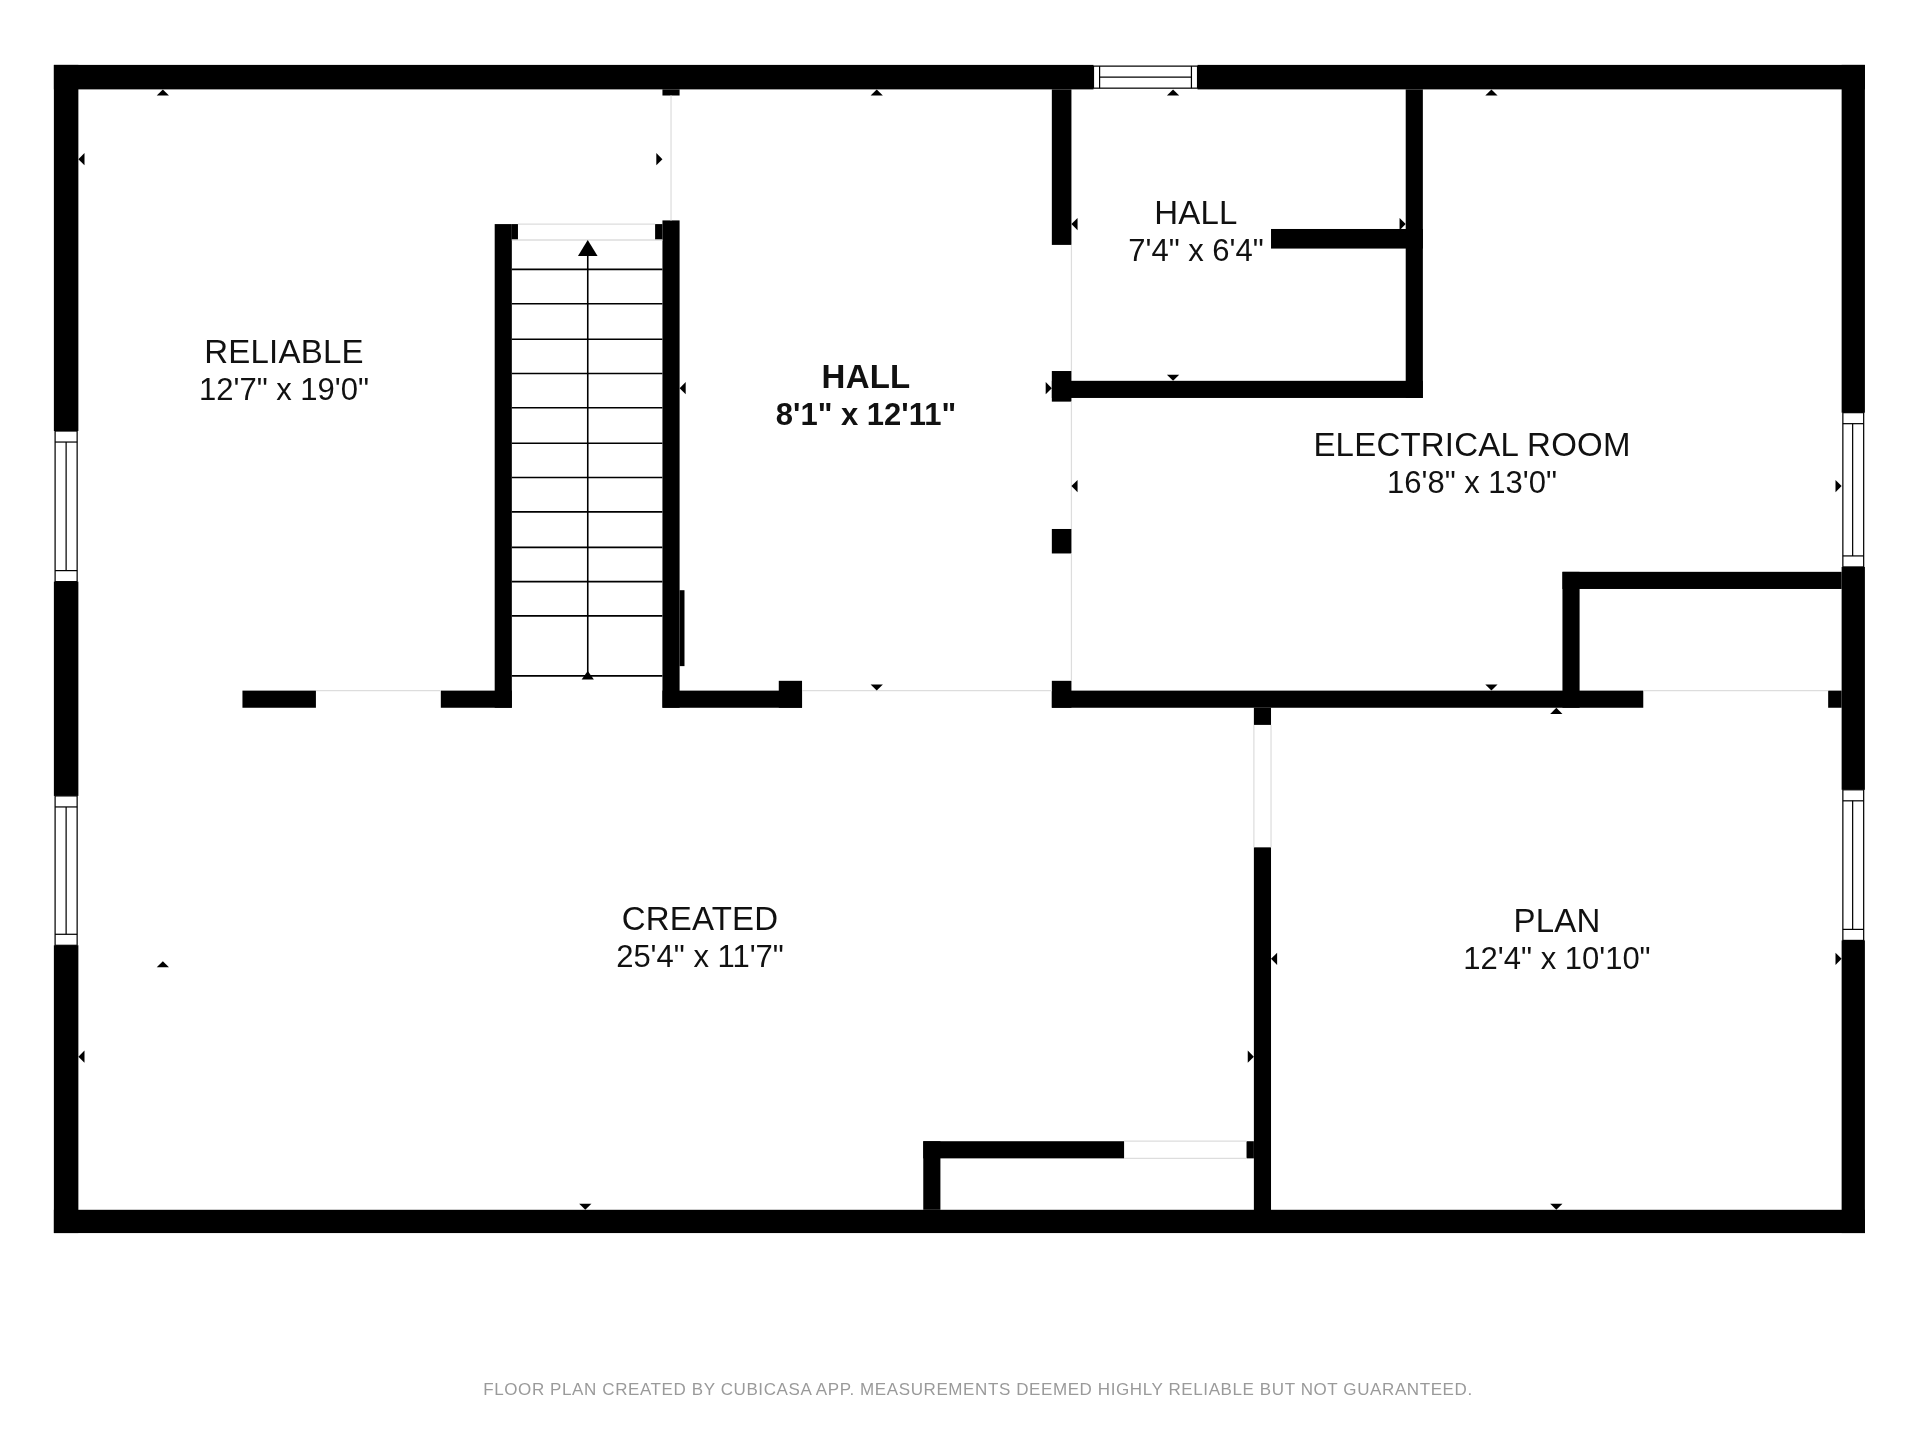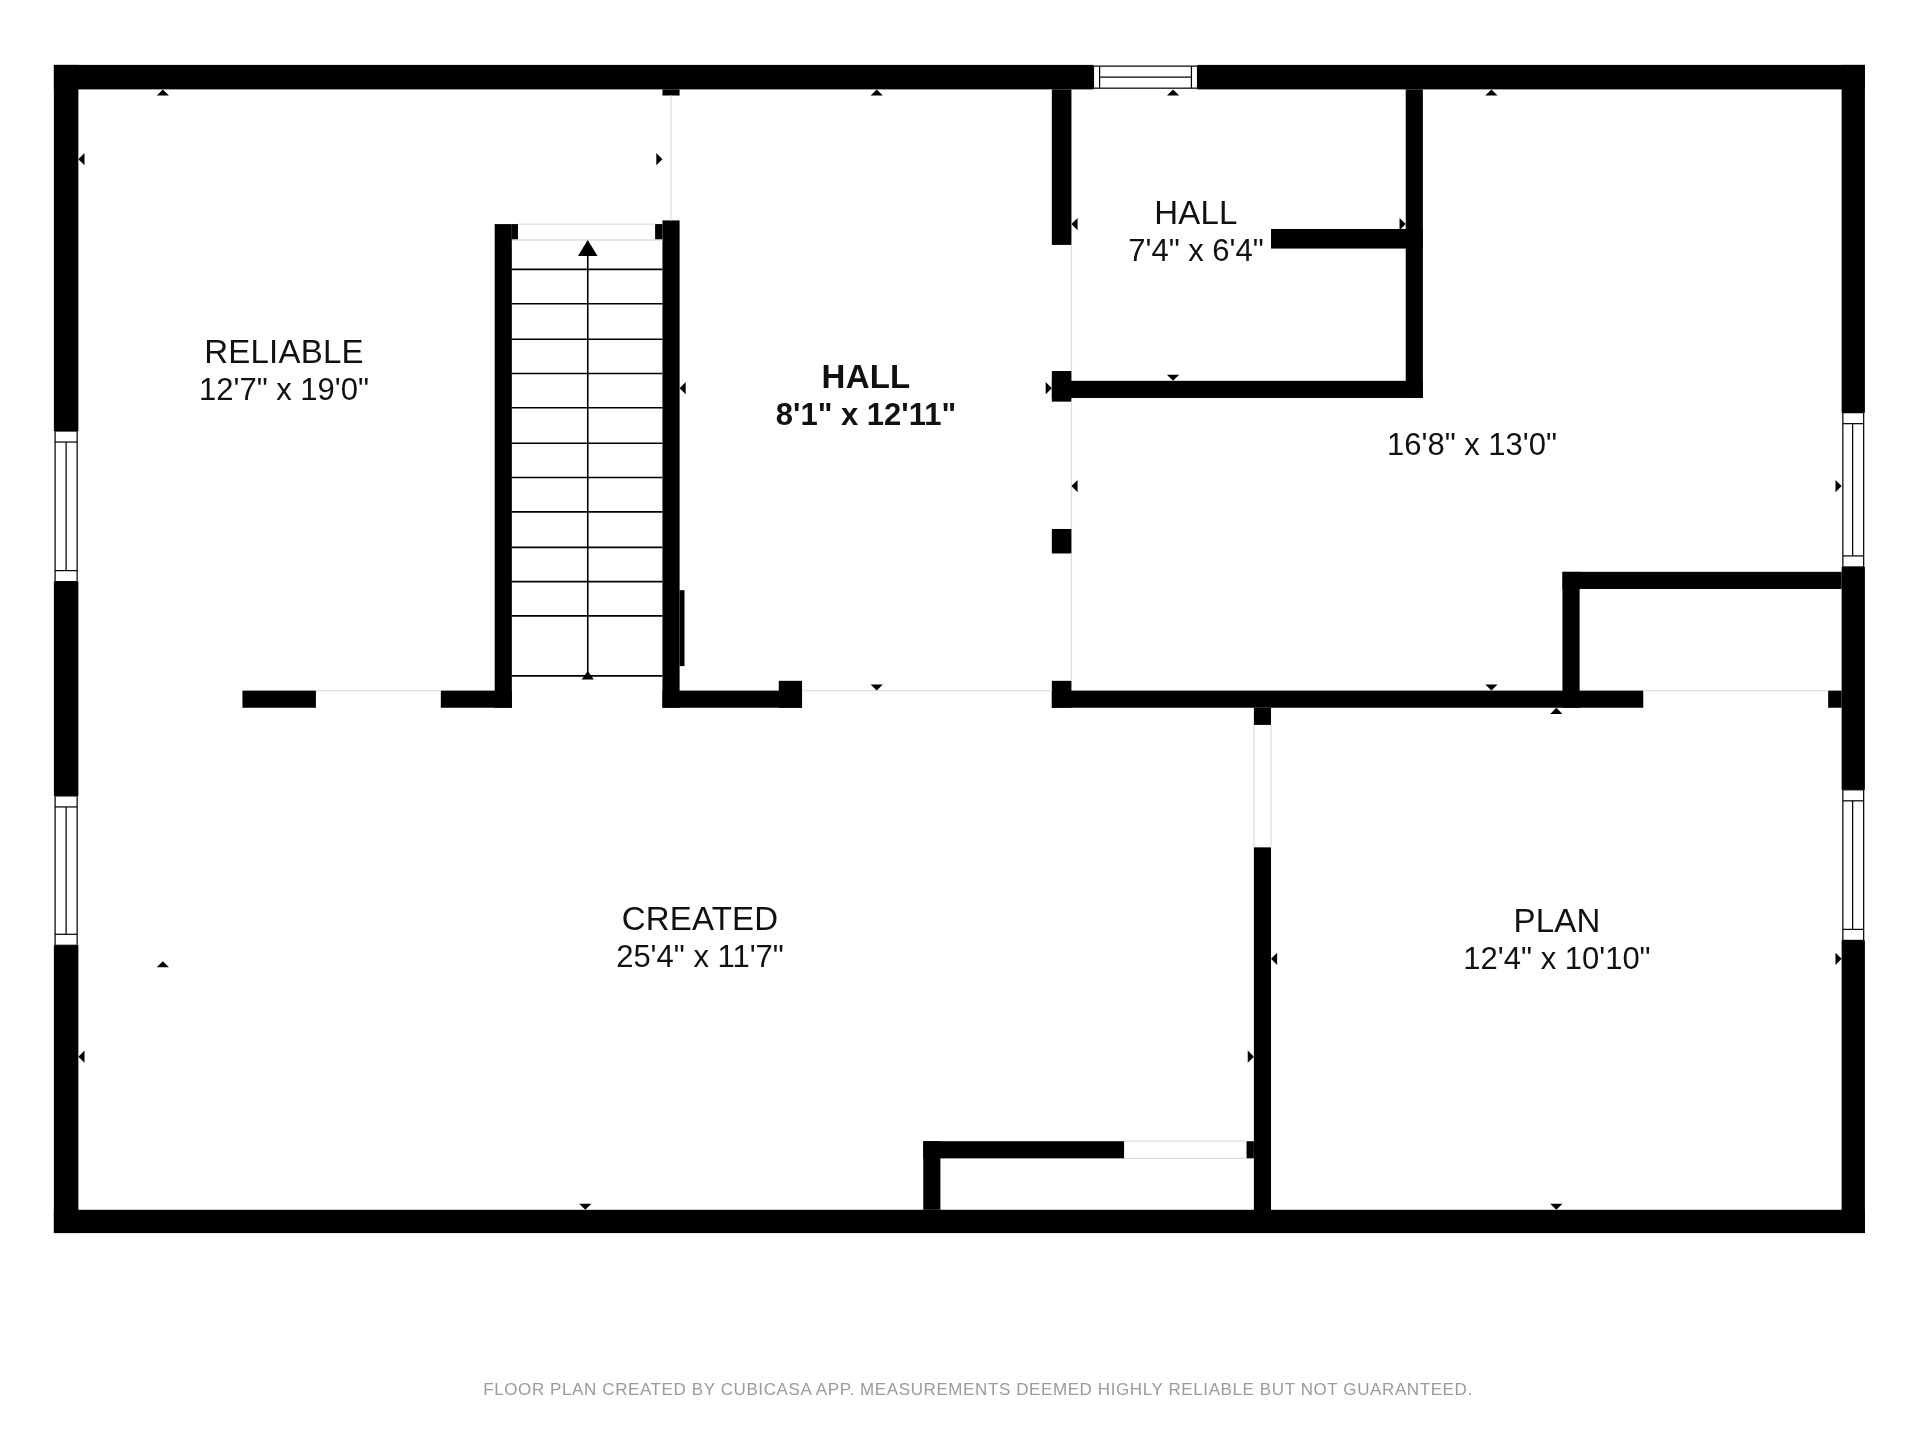--- a/index.html
+++ b/index.html
@@ -162,20 +162,21 @@
 </div>
 <div class="label" style="left:866px; top:358px;font-weight:bold;">
   <div class="room-name">HALL</div>
   <div class="room-dim">8'1" x 12'11"</div>
 </div>
 <div class="label" style="left:1196px; top:194px;">
   <div class="room-name">HALL</div>
   <div class="room-dim">7'4" x 6'4"</div>
 </div>
 <div class="label" style="left:1472px; top:426px;">
+  <div class="room-name">ELECTRICAL ROOM</div>
   <div class="room-dim">16'8" x 13'0"</div>
 </div>
 <div class="label" style="left:700px; top:900px;">
   <div class="room-name">CREATED</div>
   <div class="room-dim">25'4" x 11'7"</div>
 </div>
 <div class="label" style="left:1557px; top:902px;">
   <div class="room-name">PLAN</div>
   <div class="room-dim">12'4" x 10'10"</div>
 </div>

